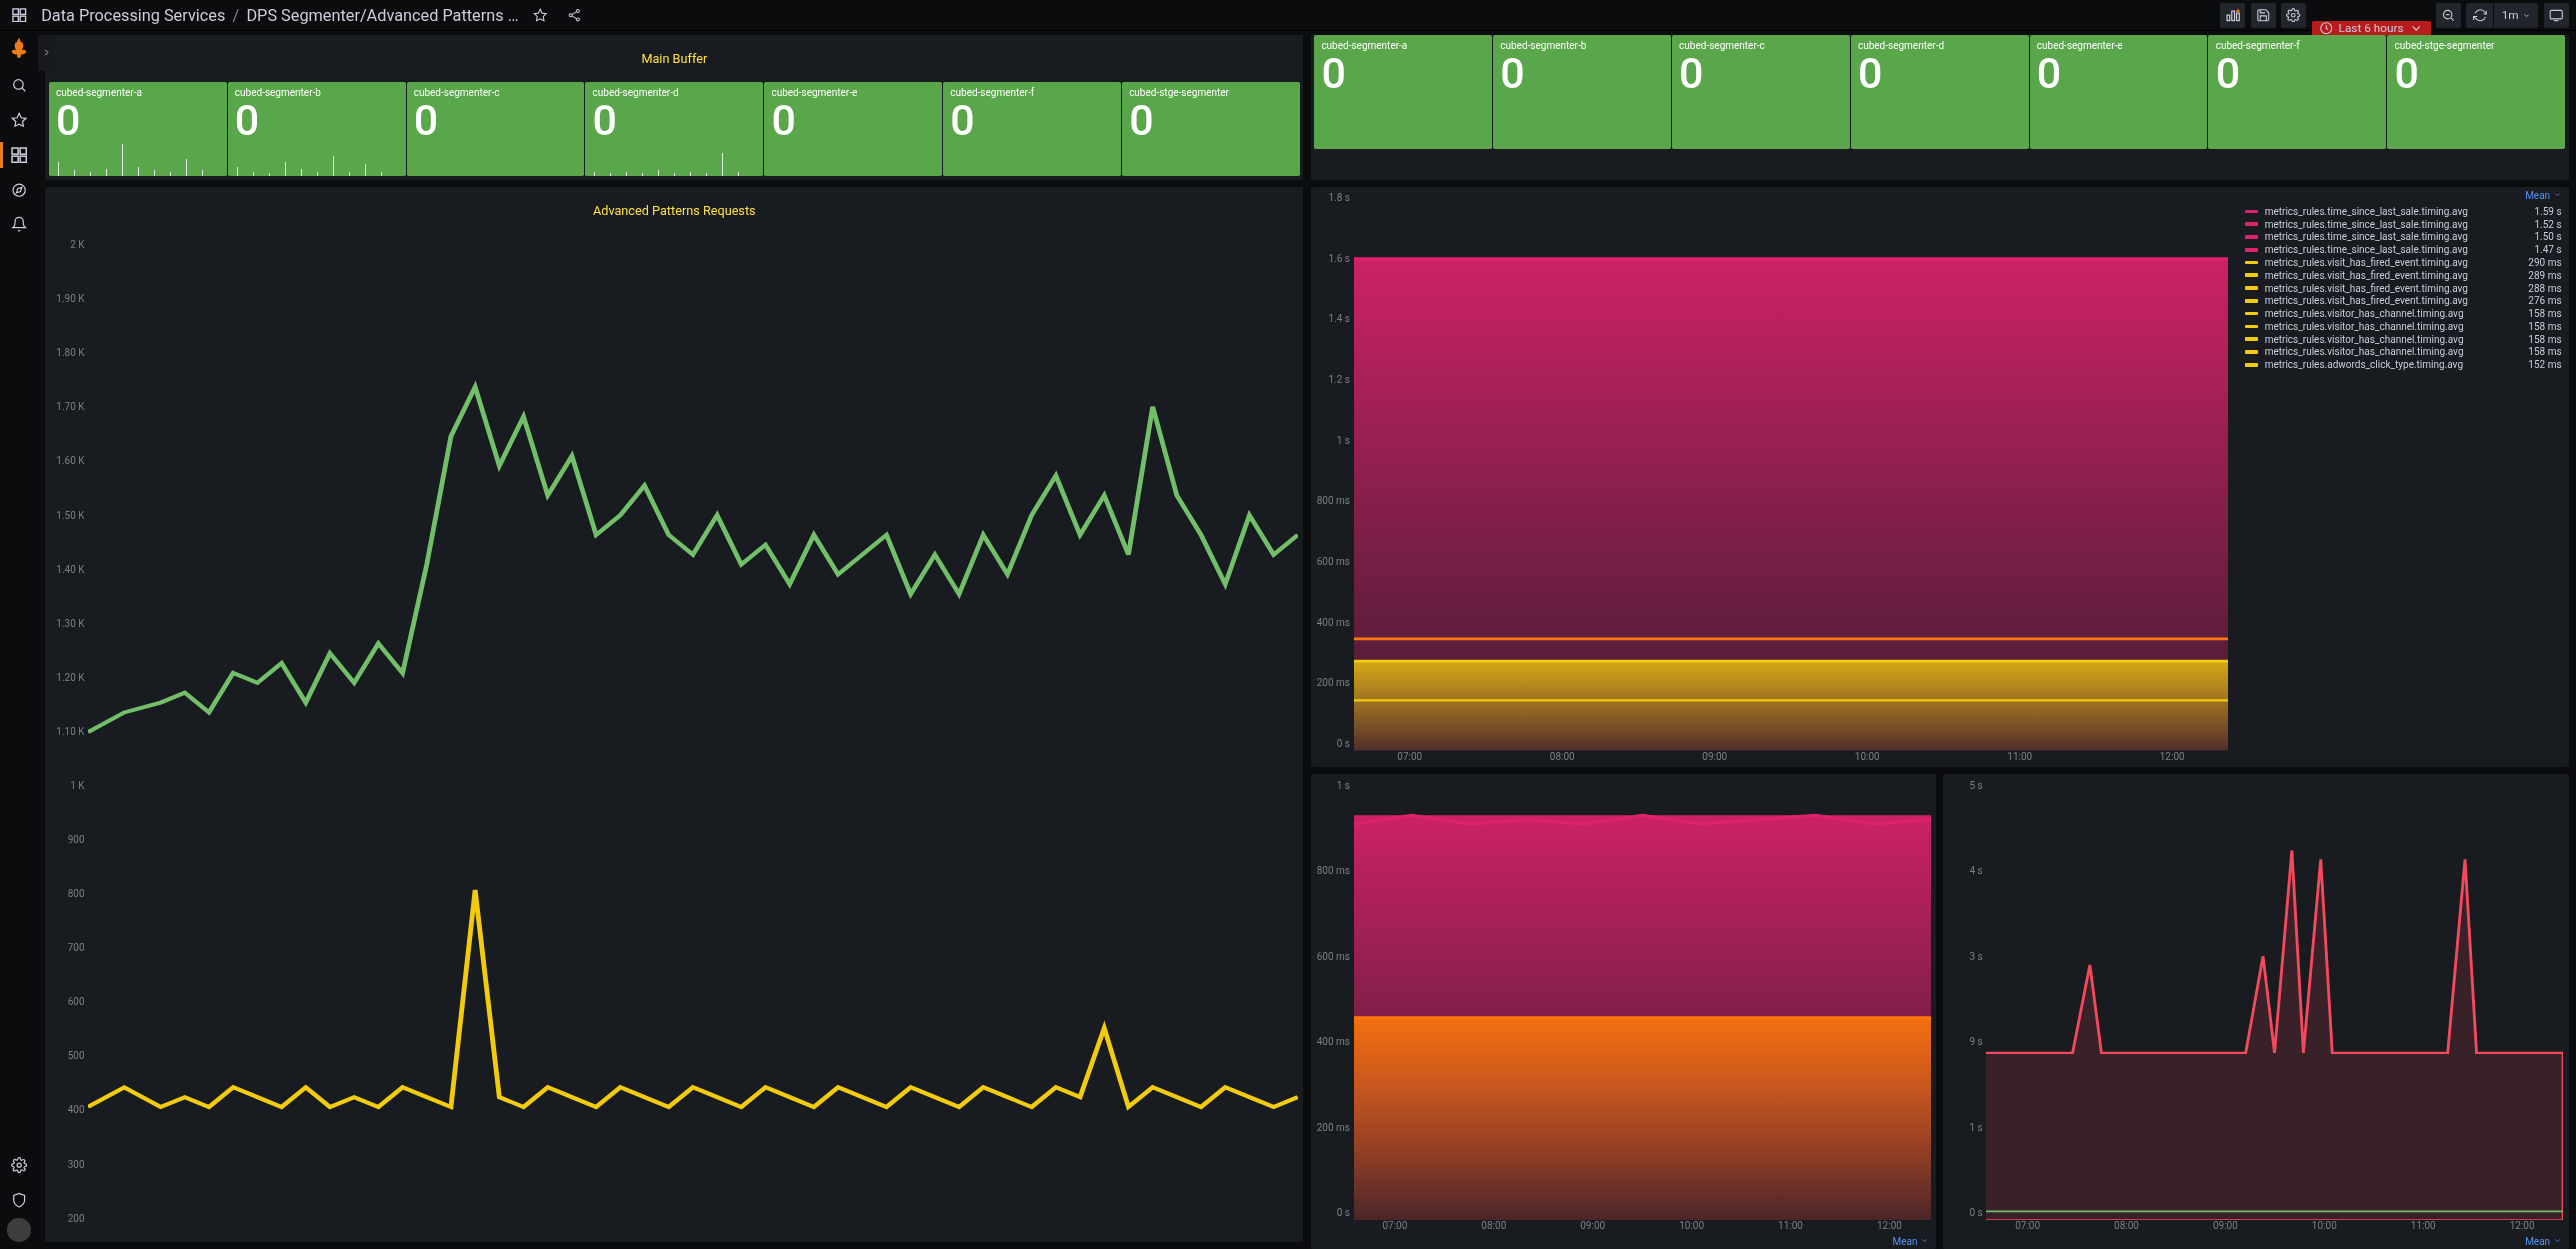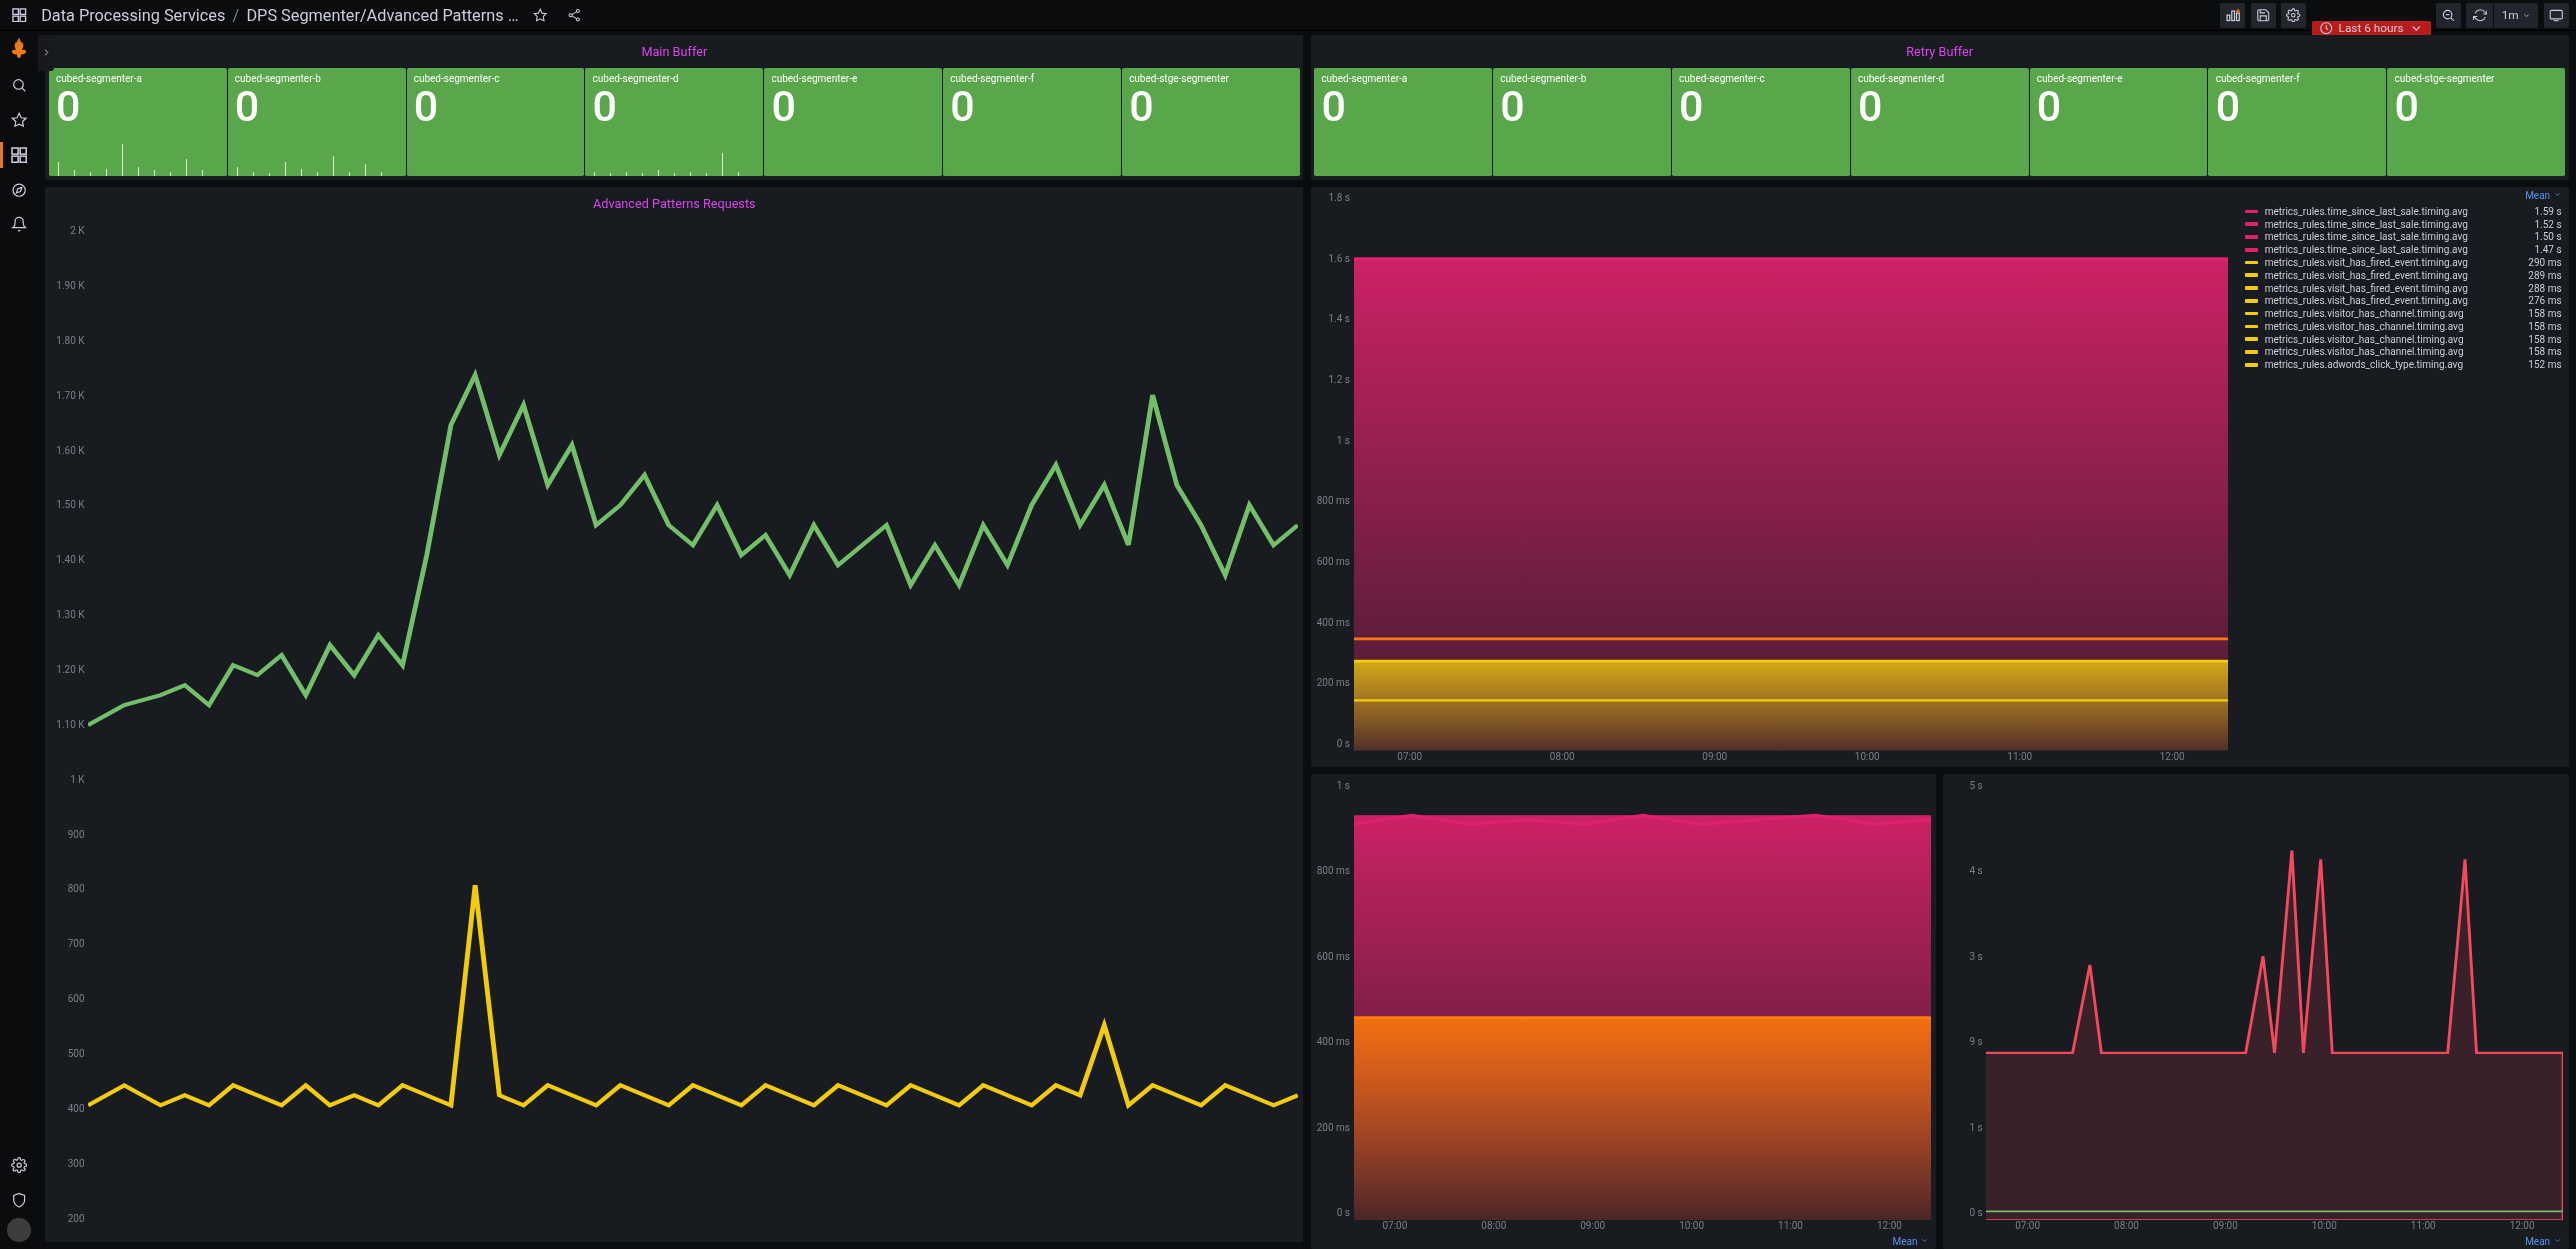--- a/index.html
+++ b/index.html
@@ -33,21 +33,21 @@
   .content { flex:1; display:flex; flex-direction:column; min-width:0; padding: 3.6px 7.2px 7.2px 7.2px; gap:7.2px; overflow:hidden;}
 
   
   .var-row { display:flex; align-items:center; gap:7.2px; height:27px;}
   .var-label { background:#22252b; color:#5794f2; padding:3.6px 9px; border-radius:1.8px 0 0 1.8px; font-size:11px;}
   .var-value { background:#0b0c0e; border:0.9px solid #2c3235; padding:2.7px 9px; border-radius:1.8px; display:flex; align-items:center; gap:5.4px; cursor:pointer; font-size:11px;}
 
   
   .dash { flex:1; display:grid; grid-template-columns: 1fr 1fr; grid-template-rows: 145px 1fr; gap:7.2px; min-height:0;}
   .panel { background:#181b1f; border-radius:1.8px; display:flex; flex-direction:column; overflow:hidden; position:relative;}
-  .panel-title { text-align:center; color:#d946ef; font-size:12.7px; padding:9px 0;}
+  .panel-title { text-align:center; color:#fde047; font-size:12.7px; padding:16px 0;}
   .panel-body { flex:1; min-height:0; position:relative; }
 
   
   .buffers { display:flex; gap:1px; padding:0 3.6px 3.6px 3.6px; height:calc(100% - 27px);}
   .stat { flex:1; background:#5aa64b; border-radius:1.8px; padding:5.4px 7.2px; color:#fff; display:flex; flex-direction:column; position:relative; overflow:hidden;}
   .stat .stat-label { font-size:10px; line-height:1.2; }
   .stat .stat-value { font-size:43px; font-weight:500; line-height:1; }
   .stat .sparks { position:absolute; left:0; right:0; bottom:0; height:45px; }
   .stat .sparks span { position:absolute; bottom:0; width:0.9px; background:rgba(255,255,255,0.8);}
 
@@ -297,21 +297,20 @@
               <div class="stat-value">0</div>
             </div>
             <div class="stat">
               <div class="stat-label">cubed-stge-segmenter</div>
               <div class="stat-value">0</div>
             </div>
           </div>
       </div>
 
       <div class="panel">
-        <div class="panel-title">Retry Buffer</div>
         <div class="buffers" id="retry-buffer-stats">
             <div class="stat">
               <div class="stat-label">cubed-segmenter-a</div>
               <div class="stat-value">0</div>
             </div>
             <div class="stat">
               <div class="stat-label">cubed-segmenter-b</div>
               <div class="stat-value">0</div>
             </div>
             <div class="stat">

